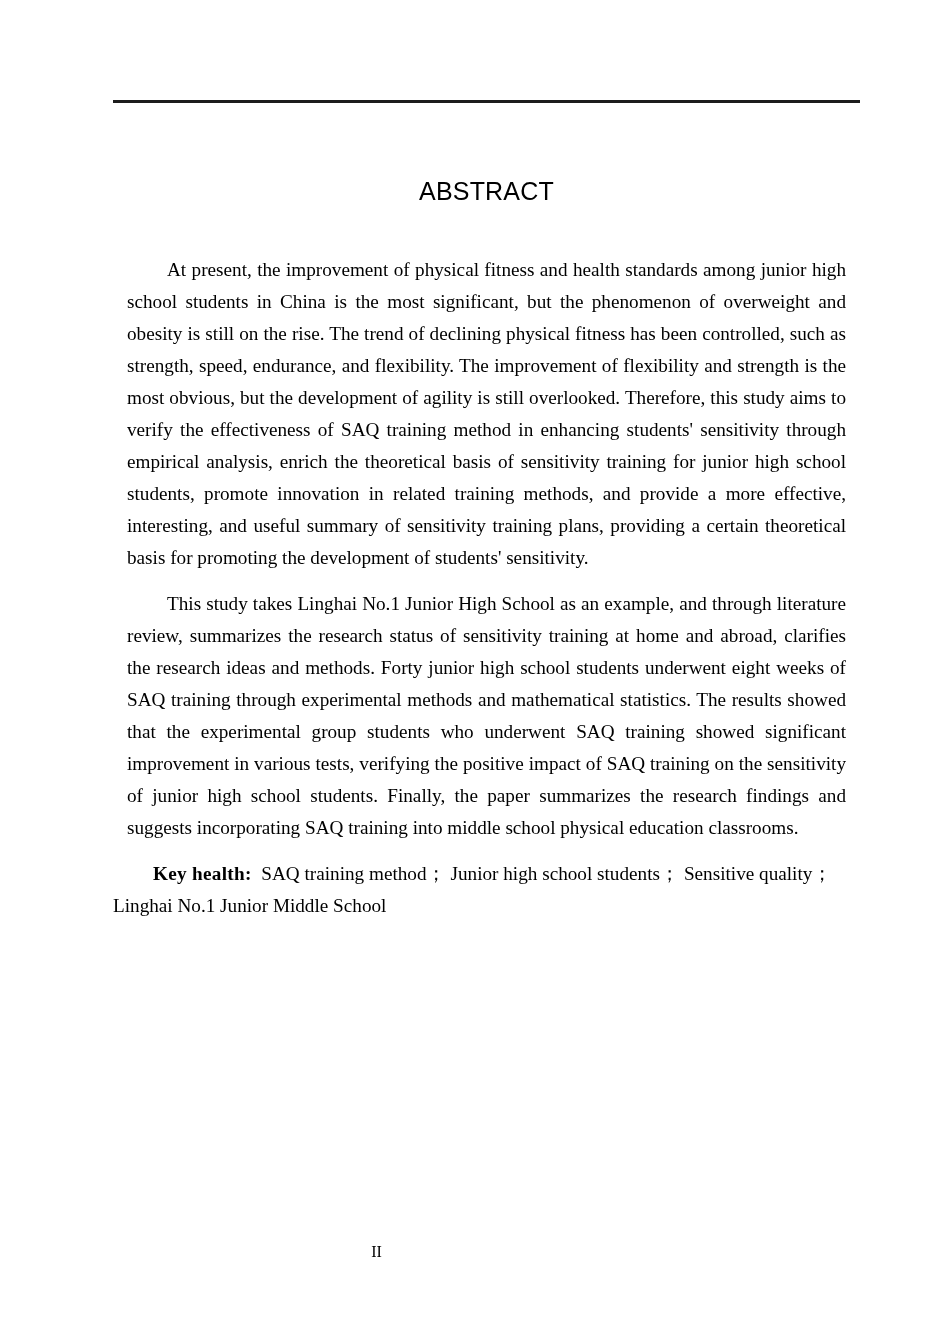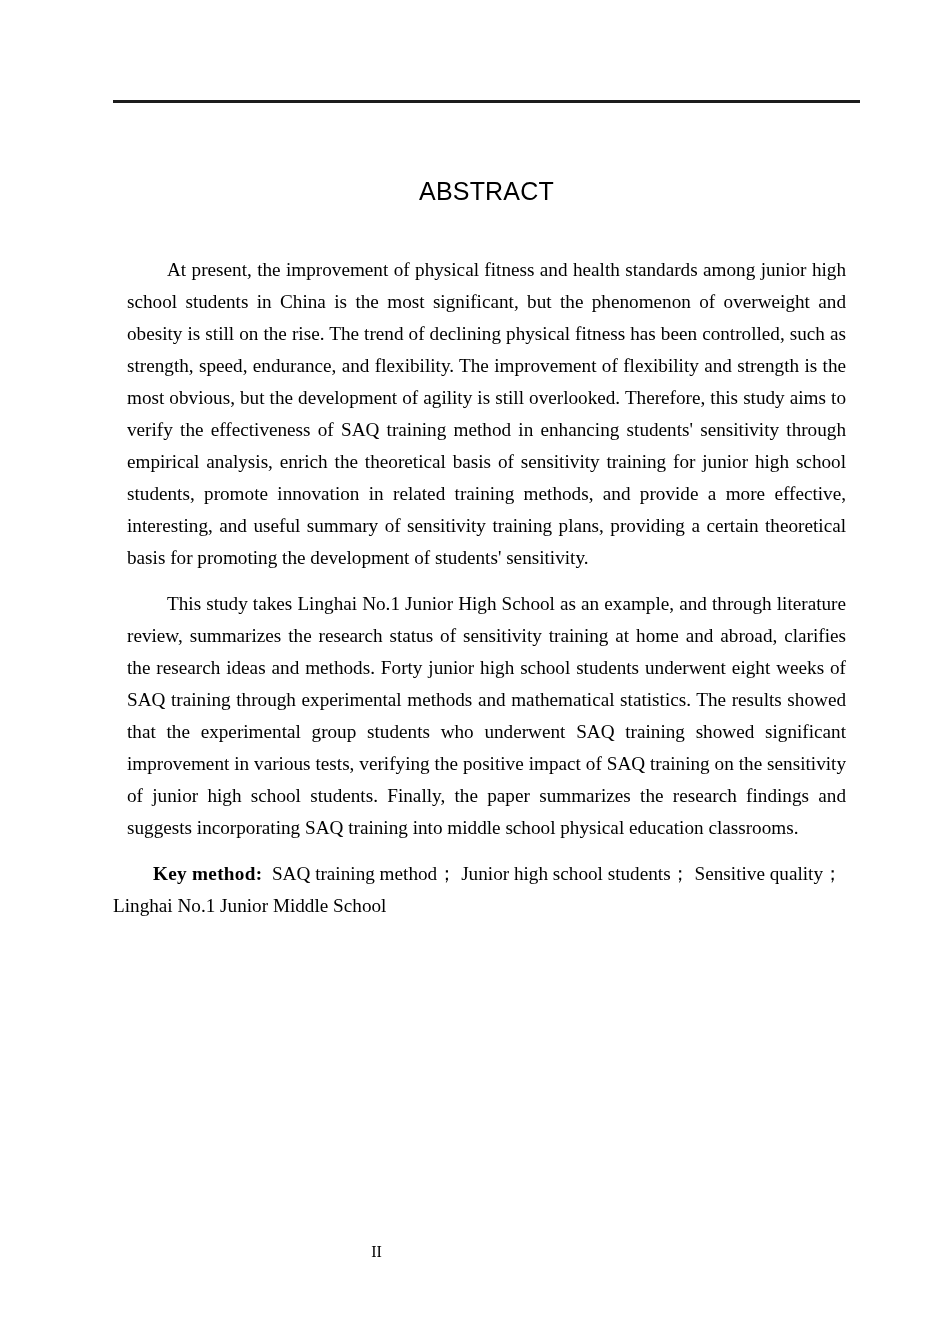--- a/index.html
+++ b/index.html
@@ -108,20 +108,20 @@
 
   <div class="abstract-heading">ABSTRACT</div>
 
   <div class="content">
 
     <p class="para">At present, the improvement of physical fitness and health standards among junior high school students in China is the most significant, but the phenomenon of overweight and obesity is still on the rise. The trend of declining physical fitness has been controlled, such as strength, speed, endurance, and flexibility. The improvement of flexibility and strength is the most obvious, but the development of agility is still overlooked. Therefore, this study aims to verify the effectiveness of SAQ training method in enhancing students' sensitivity through empirical analysis, enrich the theoretical basis of sensitivity training for junior high school students, promote innovation in related training methods, and provide a more effective, interesting, and useful summary of sensitivity training plans, providing a certain theoretical basis for promoting the development of students' sensitivity.</p>
 
     <p class="para">This study takes Linghai No.1 Junior High School as an example, and through literature review, summarizes the research status of sensitivity training at home and abroad, clarifies the research ideas and methods. Forty junior high school students underwent eight weeks of SAQ training through experimental methods and mathematical statistics. The results showed that the experimental group students who underwent SAQ training showed significant improvement in various tests, verifying the positive impact of SAQ training on the sensitivity of junior high school students. Finally, the paper summarizes the research findings and suggests incorporating SAQ training into middle school physical education classrooms.</p>
 
     <p class="keywords">
-      <span class="kw-label">Key  method:</span><span>&nbsp; </span><span class="kw-body">SAQ training method； Junior high school students； Sensitive quality； Linghai No.1 Junior Middle School</span>
+      <span class="kw-label">Key  health:</span><span>&nbsp; </span><span class="kw-body">SAQ training method； Junior high school students； Sensitive quality； Linghai No.1 Junior Middle School</span>
     </p>
 
   </div>
 
   <div class="page-number">II</div>
 
 </div>
 
 </body></html>

